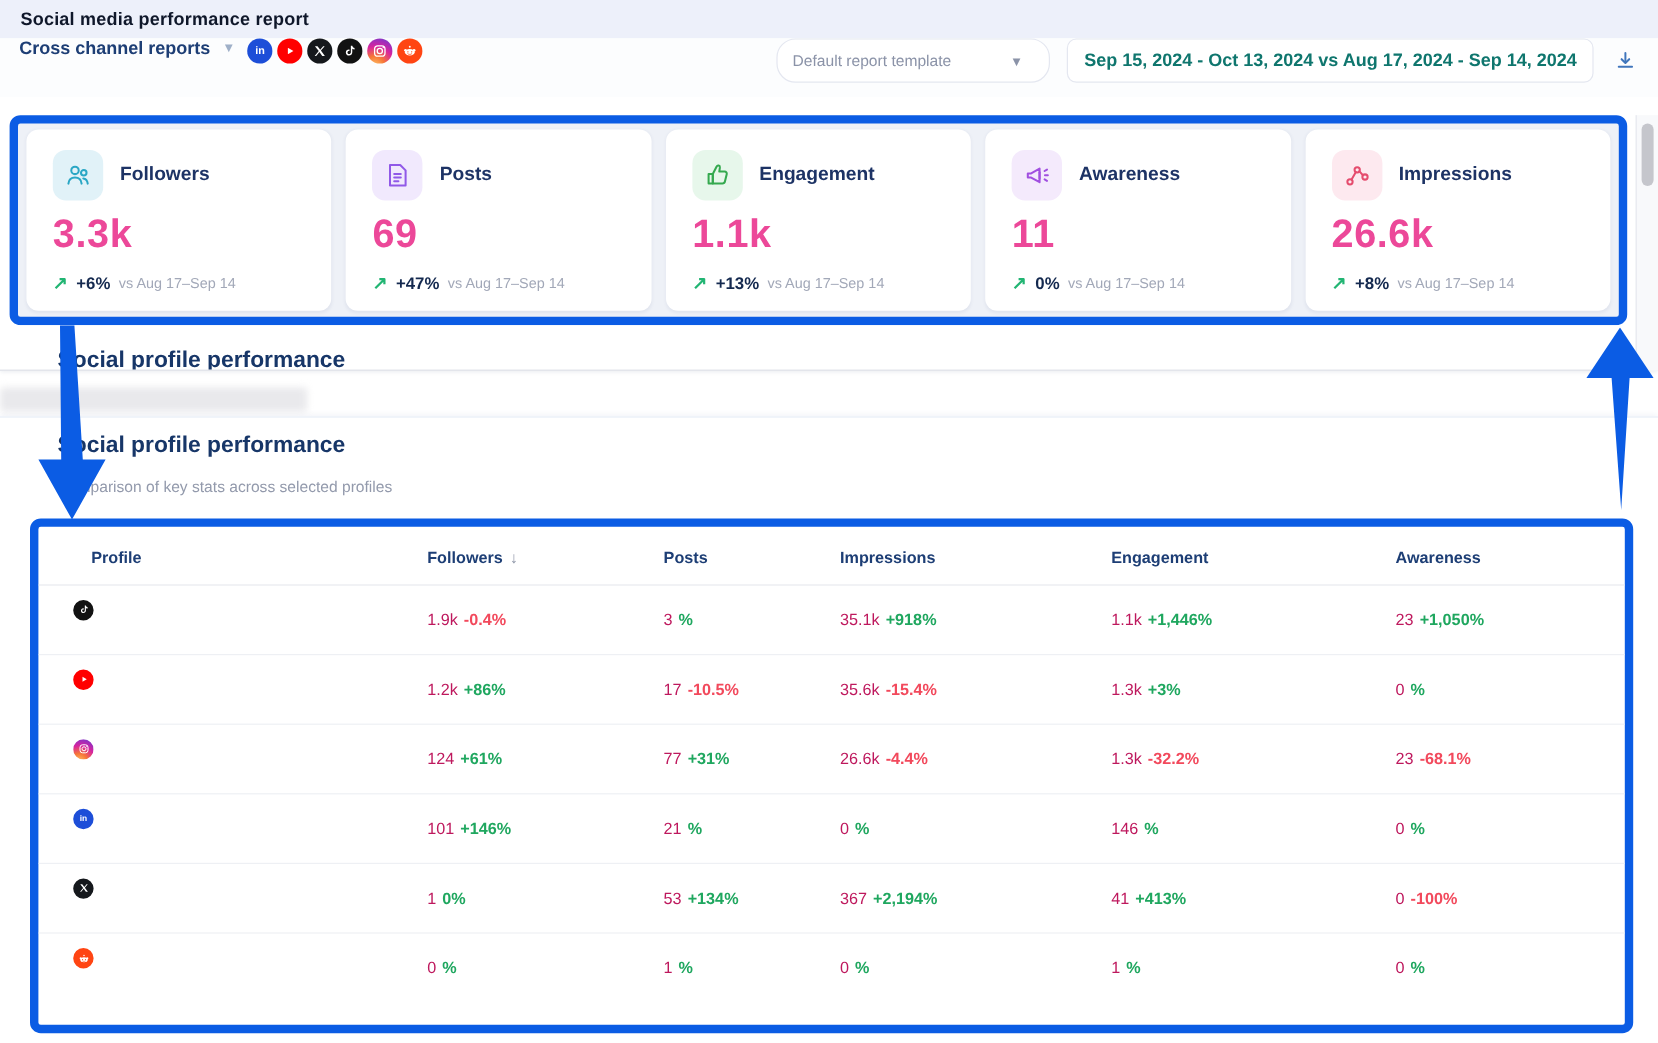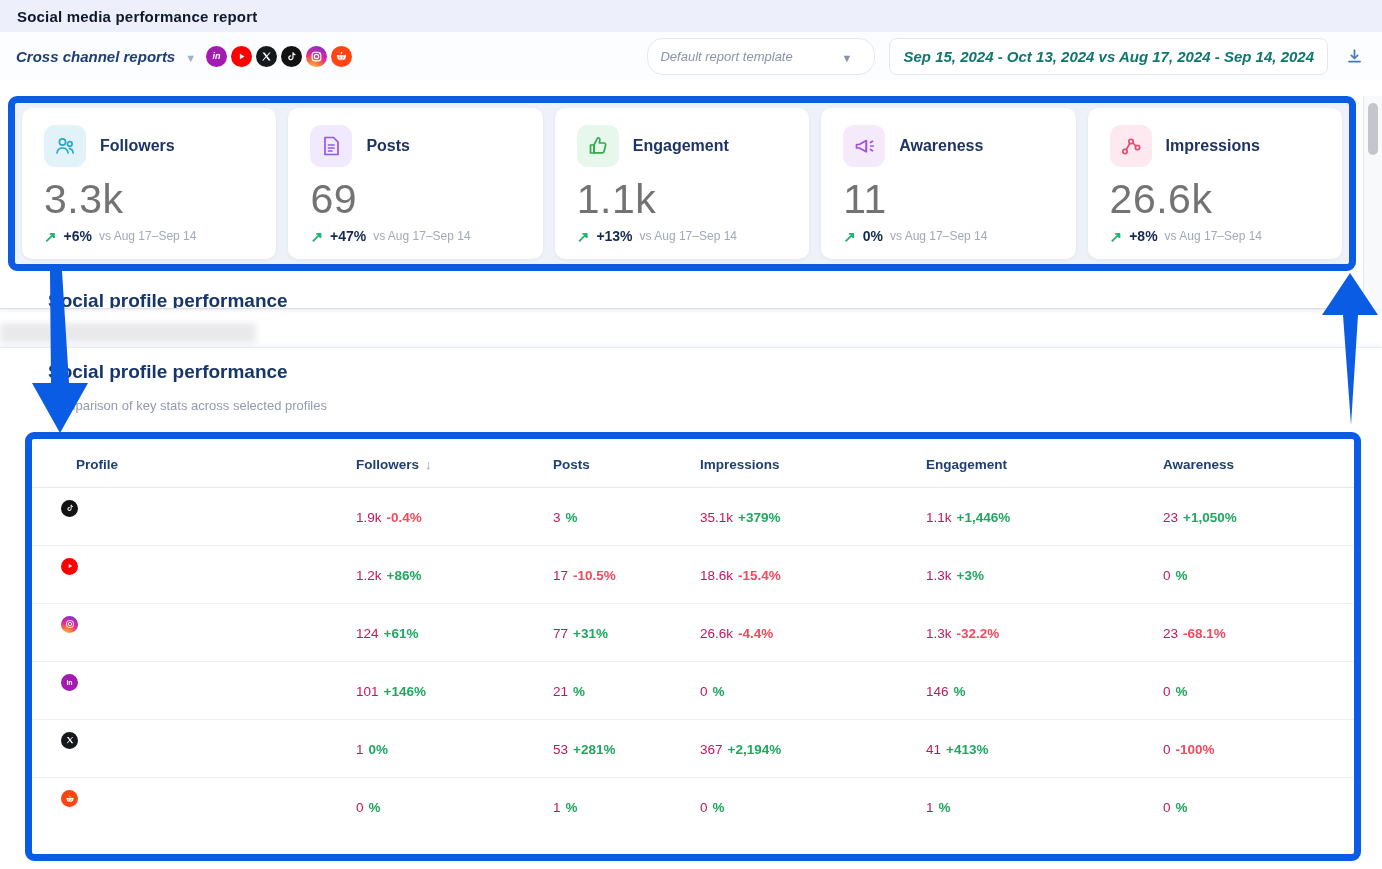--- a/index.html
+++ b/index.html
@@ -6,29 +6,29 @@
   .screen{position:relative;width:1382px;height:869px;background:#ffffff;overflow:hidden;
           font-family:"Liberation Sans",sans-serif;-webkit-font-smoothing:antialiased;}
 
   
   .topbar{position:absolute;top:0;left:0;right:0;height:32px;background:#edf0fa;
           display:flex;align-items:center;padding-left:17px;box-sizing:border-box;}
   .page-title{font-size:15px;font-weight:700;color:#0f172a;letter-spacing:.2px;}
 
   
   .toolbar{position:absolute;top:32px;left:0;right:0;height:49px;background:#fcfdfe;
-           display:flex;align-items:center;padding:0 16px;box-sizing:border-box;font-style:italic;}
+           display:flex;align-items:flex-start;padding:0 16px;box-sizing:border-box;}
   .reports-label{font-size:15px;font-weight:700;color:#1d3e75;}
   .chev{color:#9fb0c8;font-size:11px;margin:2px 10px 0 10px;}
   .channel-list{display:flex;align-items:center;gap:4px;}
   .chip{width:21px;height:21px;border-radius:50%;display:flex;align-items:center;justify-content:center;
         color:#fff;flex:0 0 auto;}
   .chip svg{width:13px;height:13px;display:block;}
   .g-in{font-size:9px;font-weight:700;color:#fff;line-height:1;}
-  .p-linkedin{background:#a21caf;} .p-youtube{background:#ff0000;}
+  .p-linkedin{background:#1d4ed8;} .p-youtube{background:#ff0000;}
   .p-x{background:#15181c;} .p-tiktok{background:#121212;}
   .p-reddit{background:#ff4513;}
   .p-instagram{background:radial-gradient(circle at 30% 110%,#fdc468,#f77737 30%,#d6249f 60%,#962fbf 82%,#4f5bd5);}
   .tb-right{margin-left:auto;display:flex;align-items:center;gap:14px;}
   .select-box{width:228px;height:37px;border:1px solid #e4e7f0;border-radius:16px;background:#fff;
               display:flex;align-items:center;padding:0 12px;box-sizing:border-box;cursor:pointer;}
   .select-box .val{font-size:13px;color:#8b93a8;}
   .select-box .chev{margin-left:auto;color:#8b93a8;}
   .date-box{height:37px;border:1px solid #e4e7f0;border-radius:8px;background:#fff;
             display:flex;align-items:center;padding:0 13px;box-sizing:border-box;cursor:pointer;}
@@ -40,21 +40,21 @@
   .kpi-outer{position:absolute;left:8px;top:96px;width:1348px;height:175px;box-sizing:border-box;
              border:7px solid #0b5ce4;border-radius:9px;background:#eef1f7;
              display:grid;grid-template-columns:repeat(5,1fr);gap:12px;padding:5px 7px;}
   .kpi-card{background:#fff;border-radius:10px;box-shadow:0 1px 3px rgba(40,60,110,.07);
             padding:17px 22px 15px;display:flex;flex-direction:column;box-sizing:border-box;}
   .kpi-head{display:flex;align-items:center;gap:14px;}
   .kpi-tile{width:42px;height:42px;border-radius:11px;display:flex;align-items:center;justify-content:center;}
   .kpi-tile svg{width:24px;height:24px;fill:none;stroke:currentColor;stroke-width:1.7;
                 stroke-linecap:round;stroke-linejoin:round;}
   .kpi-label{font-size:16px;font-weight:700;color:#1d3365;}
-  .kpi-value{font-size:41px;font-weight:400;color:#737373;margin-top:9px;letter-spacing:.5px;}
+  .kpi-value{font-size:33px;font-weight:700;color:#ec4899;margin-top:9px;letter-spacing:.5px;}
   .kpi-foot{margin-top:auto;display:flex;align-items:center;gap:7px;}
   .trend-up{color:#22b573;font-weight:700;font-size:15px;line-height:1;}
   .kpi-change{font-size:14px;font-weight:700;color:#14294f;}
   .kpi-compare{font-size:12px;color:#a2a8b8;}
 
   
   .remnant{position:absolute;left:0;right:0;top:271px;height:37px;background:#fff;overflow:hidden;
            border-bottom:1px solid #dcdfe7;box-shadow:0 2px 3px rgba(80,95,130,.10);}
   .remnant .clip-title{position:absolute;left:48px;top:19px;font-size:19px;font-weight:700;color:#173668;}
   .blur-pill{position:absolute;left:0;top:323px;width:256px;height:20px;background:#e9e9ec;
@@ -322,38 +322,38 @@
       <span class="avatar p-tiktok">
         <span class="badge p-tiktok">
                 <svg viewBox="0 0 24 24" fill="#fff">
                   <path d="M13.6 4h2.3c.2 1.8 1.5 3.1 3.4 3.3v2.4c-1.3 0-2.5-.4-3.5-1.1v5.3c0 3-2.1 5.1-5 5.1-2.8 0-4.9-2-4.9-4.8 0-2.7 2-4.7 4.8-4.7l.8.1v2.5l-.8-.1c-1.3 0-2.3 1-2.3 2.3 0 1.3 1 2.3 2.4 2.3 1.5 0 2.8-1.1 2.8-2.7z"></path>
                 </svg>
               </span>
       </span>
     </span>
     <span class="cell metric"><span class="val">1.9k</span><span class="chg neg">-0.4%</span></span>
     <span class="cell metric"><span class="val">3</span><span class="chg pos">%</span></span>
-    <span class="cell metric"><span class="val">35.1k</span><span class="chg pos">+379%</span></span>
+    <span class="cell metric"><span class="val">35.1k</span><span class="chg pos">+918%</span></span>
     <span class="cell metric"><span class="val">1.1k</span><span class="chg pos">+1,446%</span></span>
     <span class="cell metric"><span class="val">23</span><span class="chg pos">+1,050%</span></span>
   </div>
 
   <div class="t-row">
     <span class="cell">
       <span class="avatar p-youtube">
         <span class="badge p-youtube">
                 <svg viewBox="0 0 24 24" fill="#fff">
                   <path d="M9 7l8.5 5L9 17z"></path>
                 </svg>
               </span>
       </span>
     </span>
     <span class="cell metric"><span class="val">1.2k</span><span class="chg pos">+86%</span></span>
     <span class="cell metric"><span class="val">17</span><span class="chg neg">-10.5%</span></span>
-    <span class="cell metric"><span class="val">18.6k</span><span class="chg neg">-15.4%</span></span>
+    <span class="cell metric"><span class="val">35.6k</span><span class="chg neg">-15.4%</span></span>
     <span class="cell metric"><span class="val">1.3k</span><span class="chg pos">+3%</span></span>
     <span class="cell metric"><span class="val">0</span><span class="chg pos">%</span></span>
   </div>
 
   <div class="t-row">
     <span class="cell">
       <span class="avatar p-instagram">
         <span class="badge p-instagram">
                 <svg viewBox="0 0 24 24" fill="none" stroke="#fff" stroke-width="2">
                   <rect x="4" y="4" width="16" height="16" rx="5"></rect>
@@ -389,21 +389,21 @@
     <span class="cell">
       <span class="avatar p-x">
         <span class="badge p-x">
                 <svg viewBox="0 0 24 24" fill="#fff">
                   <path d="M4.5 4.5h4l4.1 5.5 4.6-5.5h2.3l-5.8 6.9 6.1 8.1h-4l-4.4-5.9-5 5.9H4.1l6.3-7.4z"></path>
                 </svg>
               </span>
       </span>
     </span>
     <span class="cell metric"><span class="val">1</span><span class="chg pos">0%</span></span>
-    <span class="cell metric"><span class="val">53</span><span class="chg pos">+281%</span></span>
+    <span class="cell metric"><span class="val">53</span><span class="chg pos">+134%</span></span>
     <span class="cell metric"><span class="val">367</span><span class="chg pos">+2,194%</span></span>
     <span class="cell metric"><span class="val">41</span><span class="chg pos">+413%</span></span>
     <span class="cell metric"><span class="val">0</span><span class="chg neg">-100%</span></span>
   </div>
 
   <div class="t-row">
     <span class="cell">
       <span class="avatar p-reddit">
         <span class="badge p-reddit">
                 <svg viewBox="0 0 24 24" fill="#fff">

